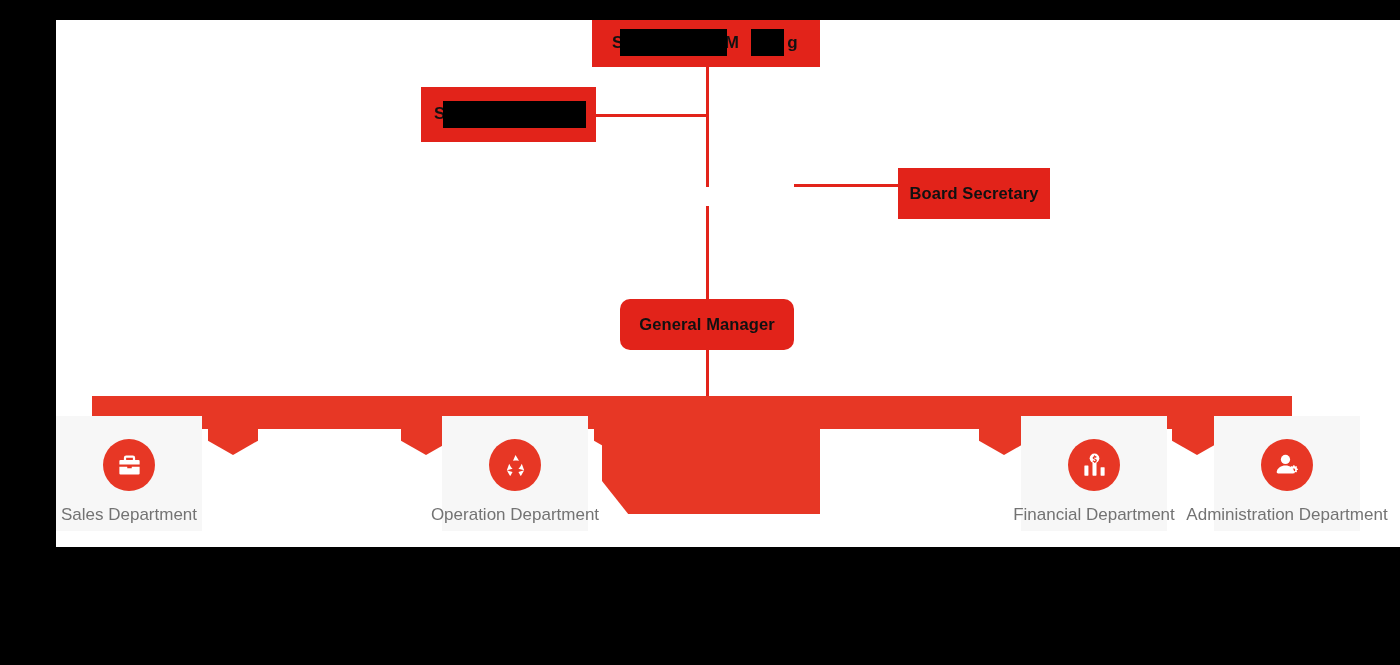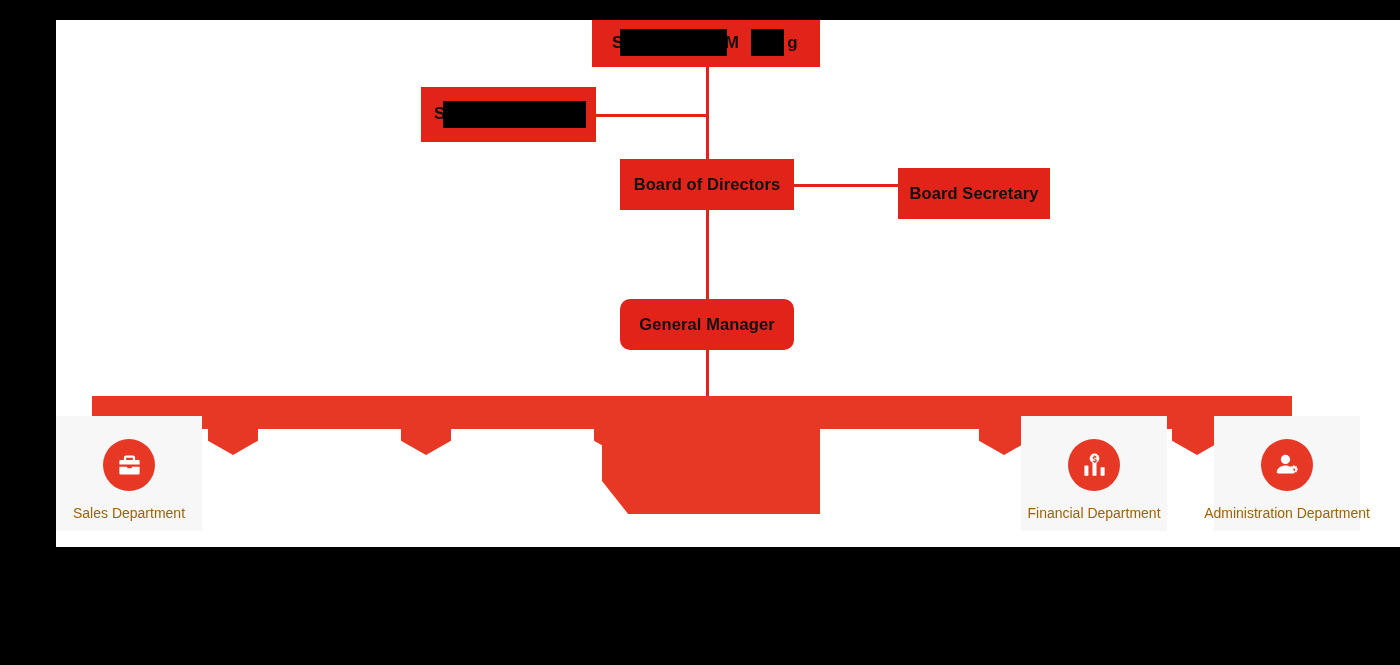--- a/index.html
+++ b/index.html
@@ -122,22 +122,22 @@
     align-items: center;
     justify-content: center;
   }
   .dept-icon svg { width: 27px; height: 27px; fill: #ffffff; display:block; }
 
   .dept-label {
     position: absolute;
     top: 89px;
     left: 50%;
     transform: translateX(-50%);
-    font-size: 14px;
-    color: #a16207;
+    font-size: 17px;
+    color: #737373;
     white-space: nowrap;
     font-family: "Liberation Sans", sans-serif;
   }
 </style>
 </head>
 <body>
 
 <div id="stage">
   <div id="canvas">
 
@@ -153,21 +153,20 @@
       <div class="redact" style="left:28px; top:9px; width:107px; height:27px;"></div>
       <div class="redact" style="left:159px; top:9px; width:33px; height:27px;"></div>
     </div>
 
     <div class="node" style="left:365px; top:67px; width:175px; height:55px;">
       <span style="visibility:hidden;">S████████████</span>
       <span style="position:absolute; left:13px; top:17px; font-size:17px; font-weight:600; color:#111;">S</span>
       <div class="redact" style="left:22px; top:14px; width:143px; height:27px;"></div>
     </div>
 
-    <div class="node" style="left:564px; top:139px; width:174px; height:51px;">Board of Directors</div>
 
     <div class="node" style="left:842px; top:139px; width:152px; height:51px;margin-top:9px;">Board Secretary</div>
 
     <div class="node" style="left:564px; top:279px; width:174px; height:51px;border-radius:10px;">General Manager</div>
 
     <div id="band"></div>
 
     <div class="tab" style="left:152px;"></div>
     <div class="tab" style="left:345px;"></div>
     <div class="tab" style="left:538px;"></div>
@@ -181,20 +180,32 @@
       <div class="dept-icon" style="left:47px;">
         <svg viewBox="0 0 24 24" aria-hidden="true">
           <path d="M9 3h6a2 2 0 0 1 2 2v2h3a1 1 0 0 1 1 1v3H3V8a1 1 0 0 1 1-1h3V5a2 2 0 0 1 2-2zm0 2v2h6V5H9z"></path>
           <path d="M3 13h7v1.4h4V13h7v6a1 1 0 0 1-1 1H4a1 1 0 0 1-1-1v-6z"></path>
         </svg>
       </div>
       <div class="dept-label">Sales Department</div>
     </div>
 
 
+    <div class="dept-card" style="left:386px;">
+      <div class="dept-icon" style="left:47px;">
+        <svg viewBox="0 0 24 24" aria-hidden="true">
+          <path d="M12 2.6l3.1 5.2-2.2-.2a5.2 5.2 0 0 0-1.2 0l-1.9.2L12 2.6z"></path>
+          <path d="M4.3 16.3l2.1-5.8 1 2a5.2 5.2 0 0 0 .7 1l1.3 1.4-5.1 1.4z"></path>
+          <path d="M19.7 16.3l-5.1-1.4 1.3-1.4a5.2 5.2 0 0 0 .7-1l1-2 2.1 5.8z"></path>
+          <path d="M7.2 21.4l-2.9-5.1 5.1 1.4-.9 1.7a5.2 5.2 0 0 0-.5 1.1l-.8.9z"></path>
+          <path d="M16.8 21.4l-.8-.9a5.2 5.2 0 0 0-.5-1.1l-.9-1.7 5.1-1.4-2.9 5.1z"></path>
+        </svg>
+      </div>
+      <div class="dept-label">Operation Department</div>
+    </div>
 
     <div class="dept-card" style="left:579px; background:transparent;">
       <div class="dept-label"></div>
     </div>
 
 
     <div class="dept-card" style="left:965px;">
       <div class="dept-icon" style="left:47px;">
         <svg viewBox="0 0 24 24" aria-hidden="true">
           <rect x="3" y="12" width="3.6" height="9" rx=".5"></rect>

